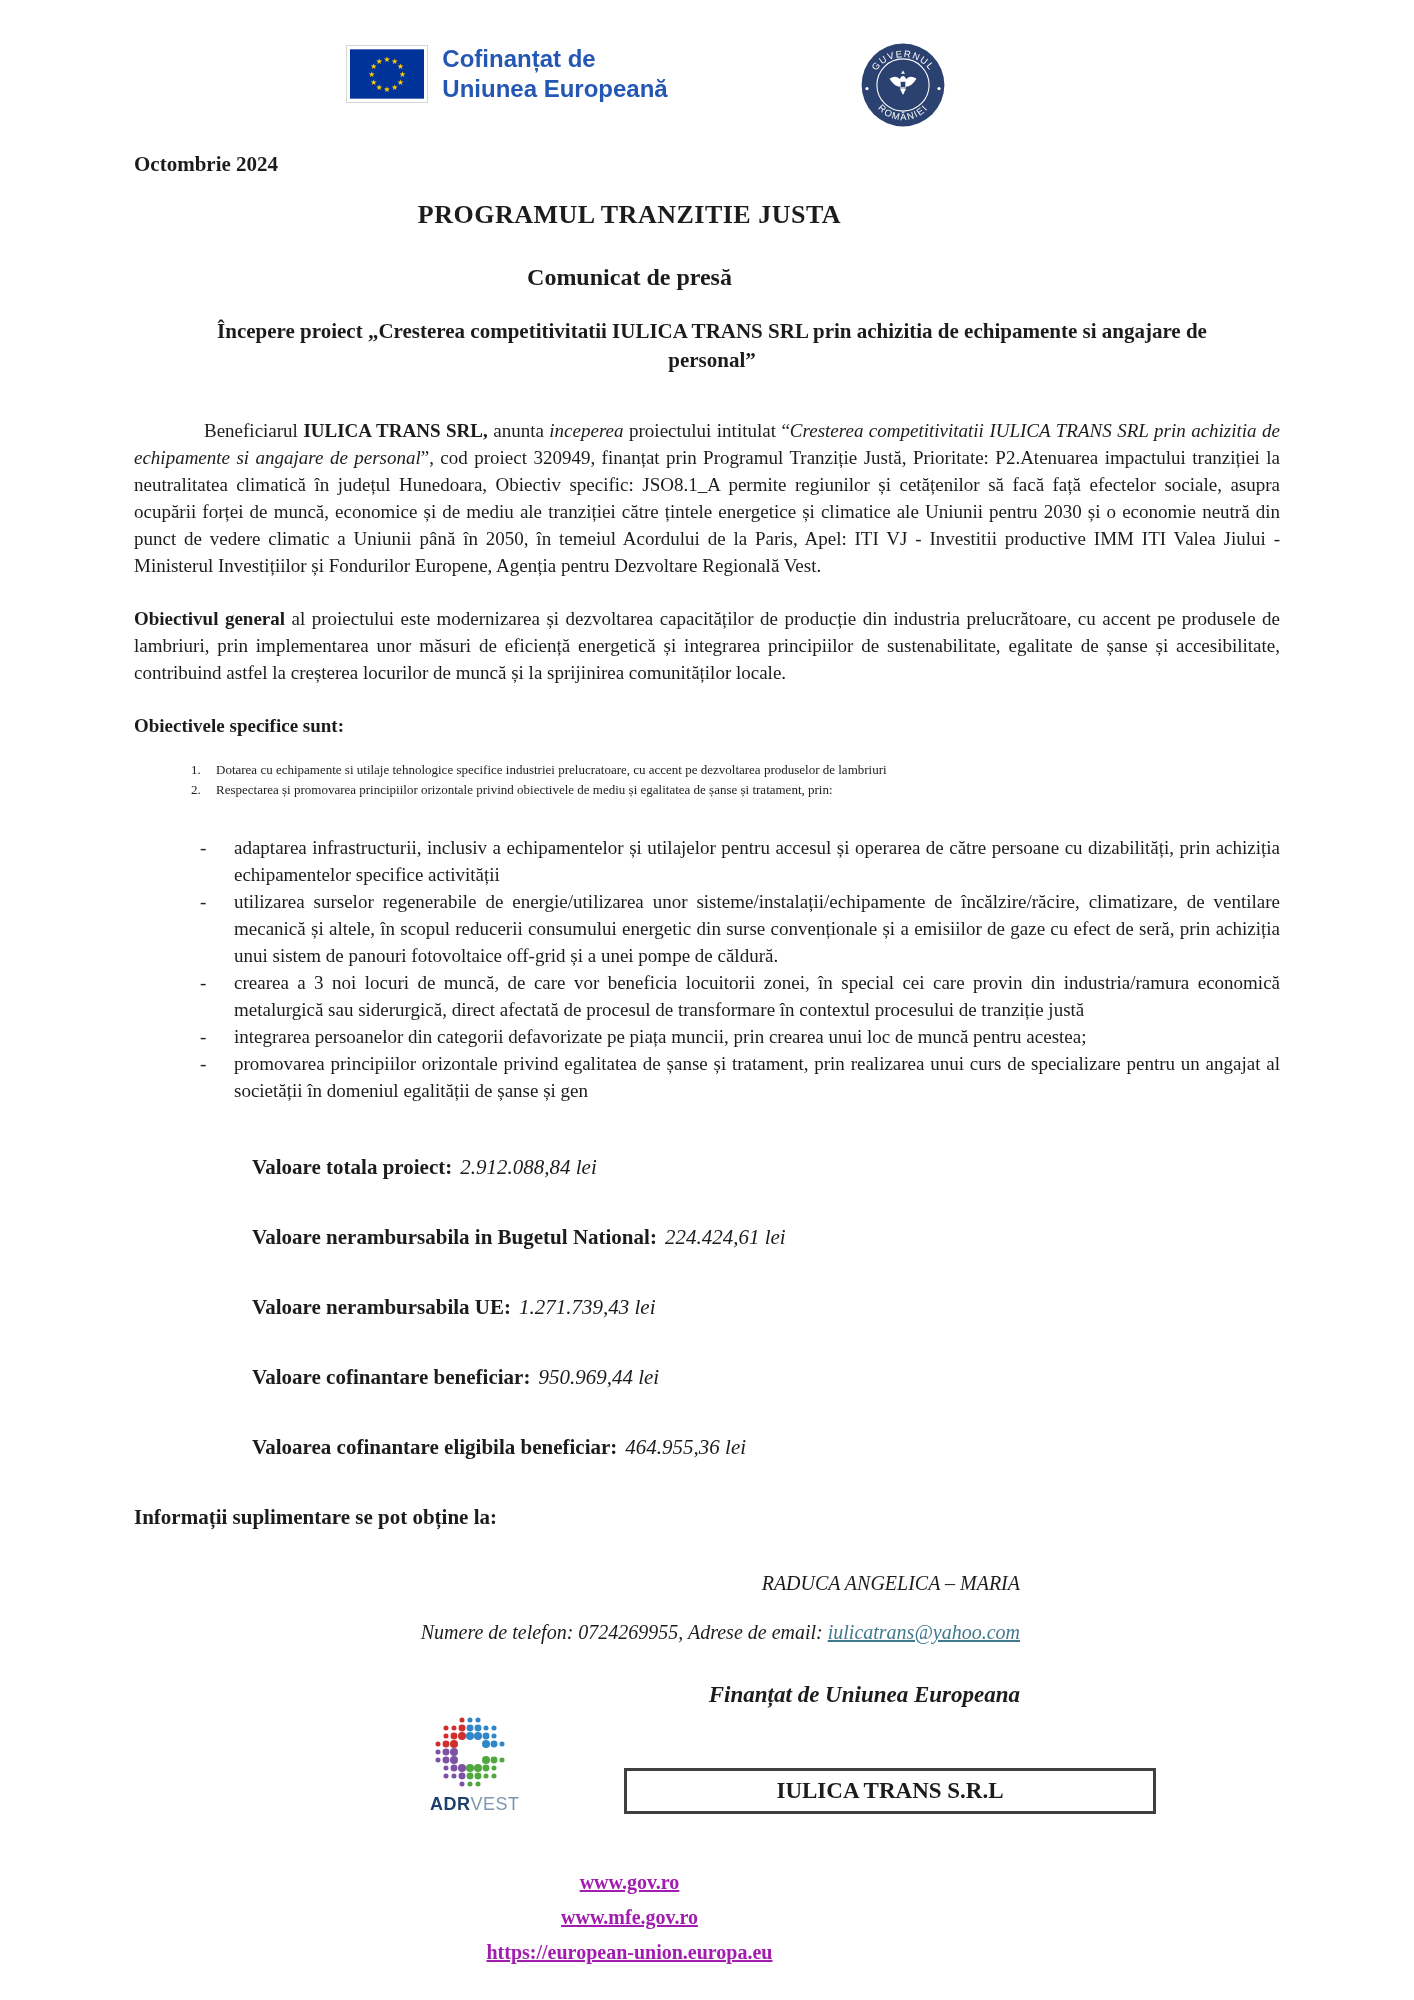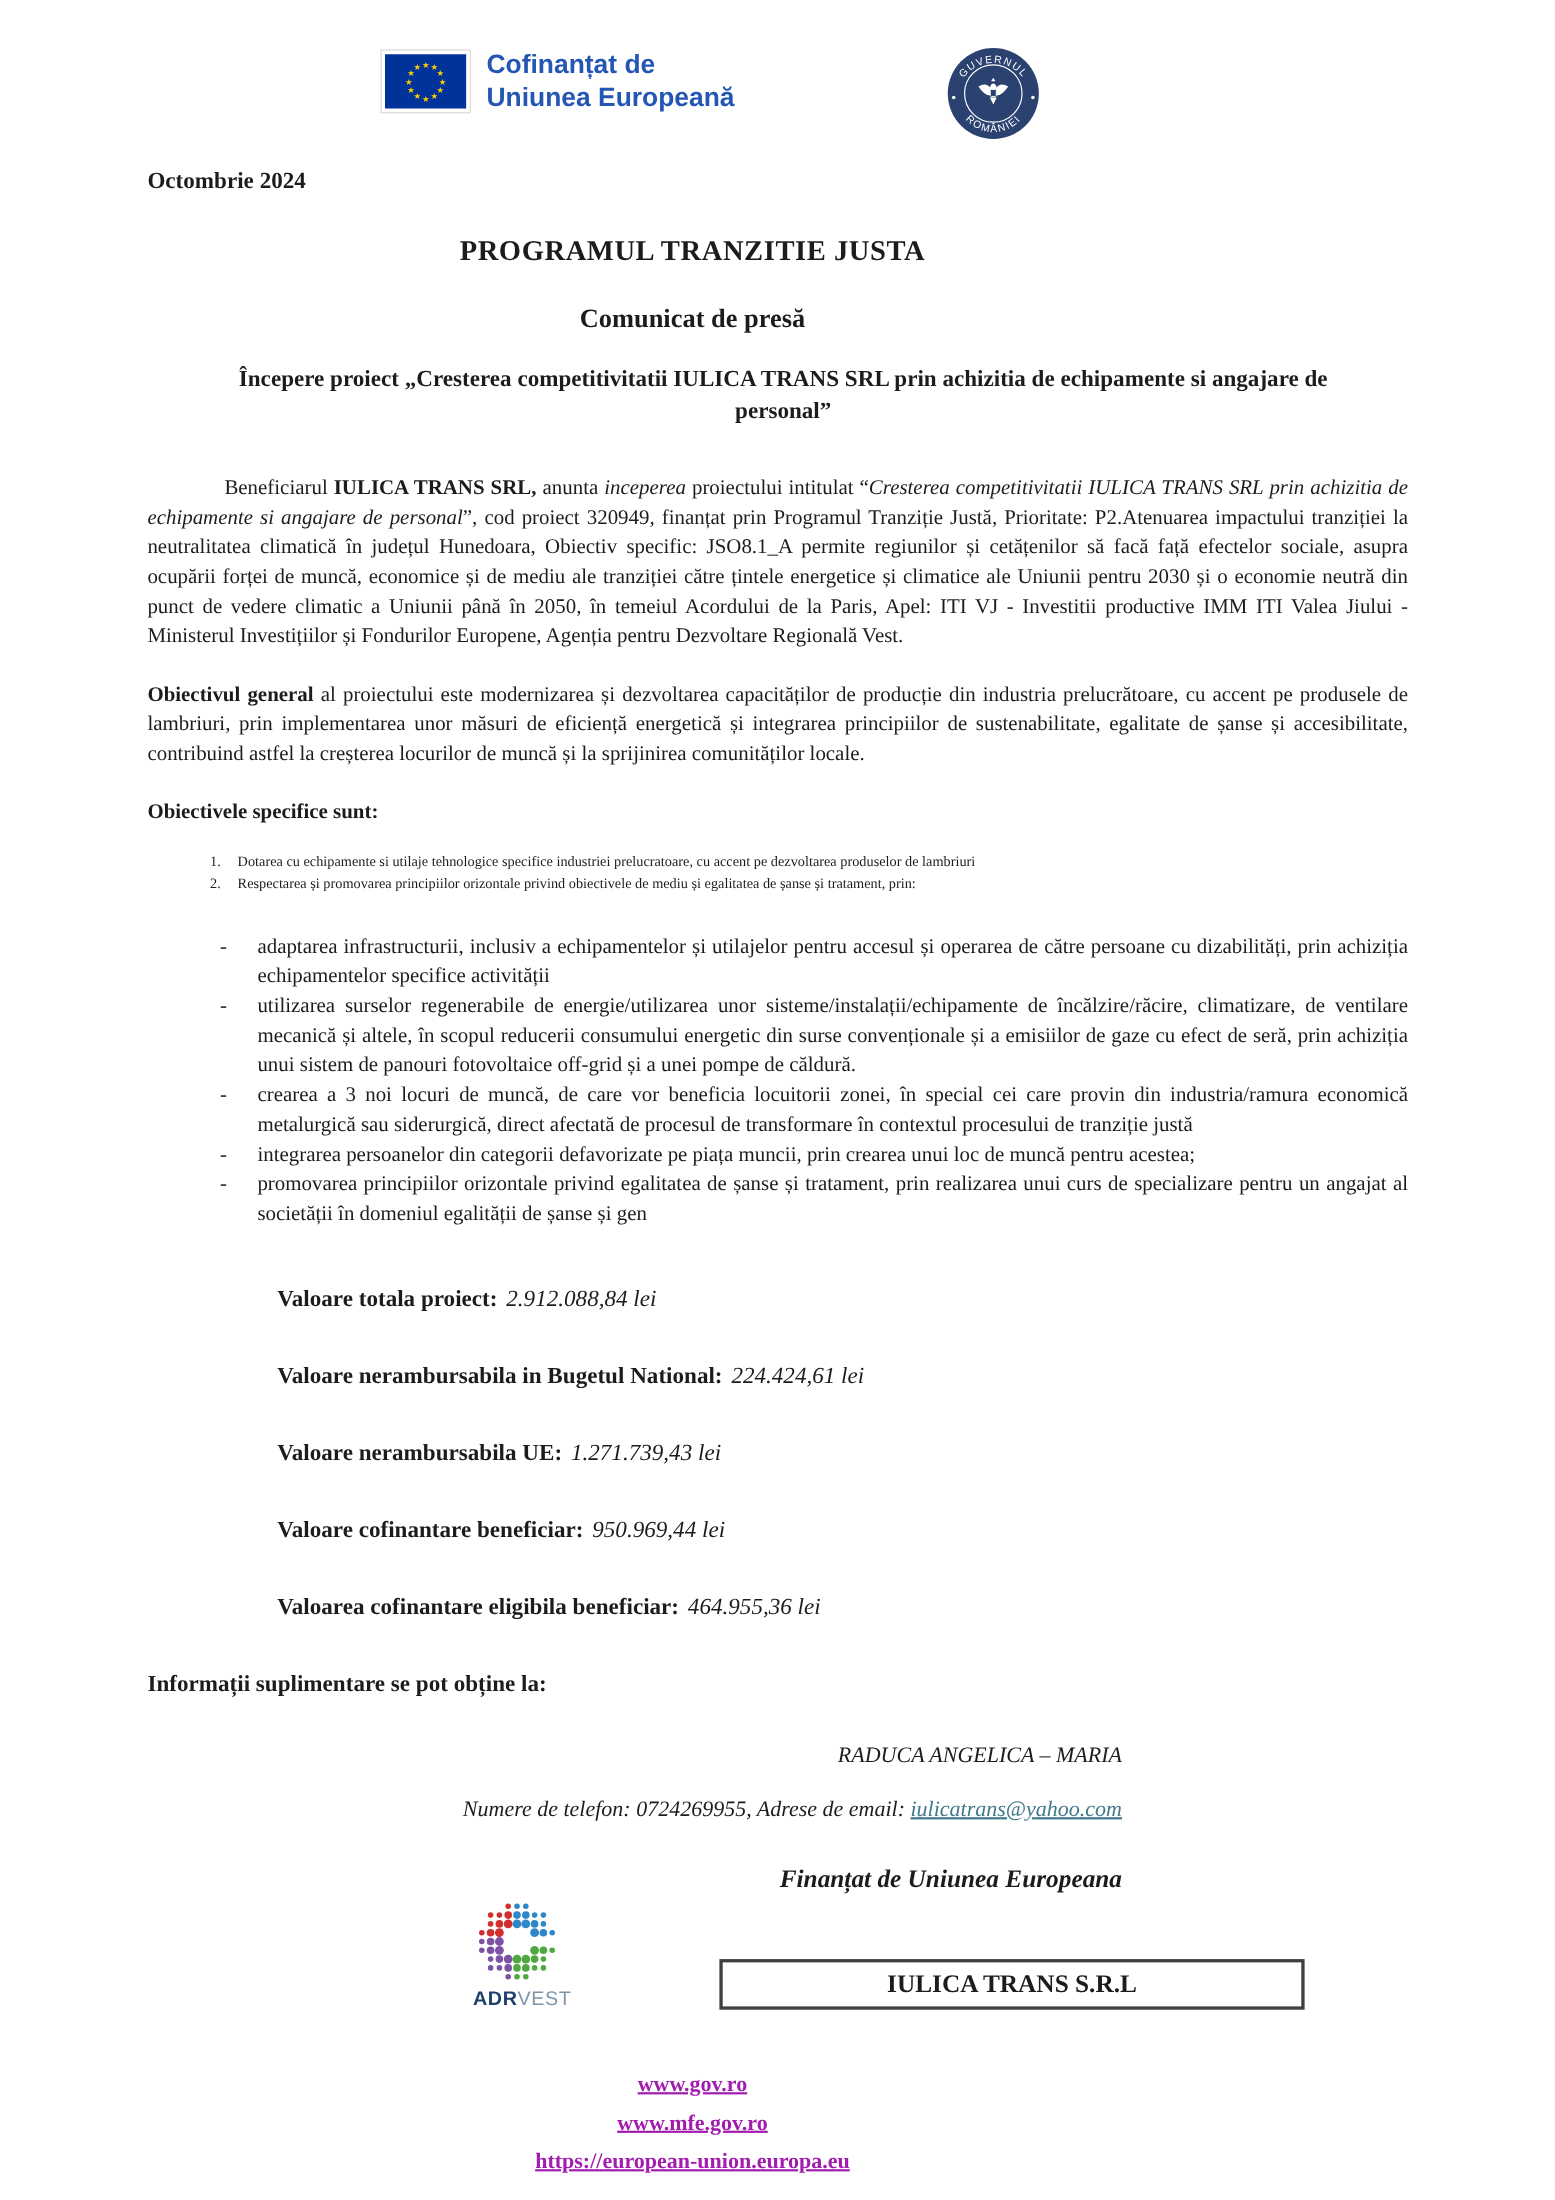--- a/index.html
+++ b/index.html
@@ -19,21 +19,21 @@
   .header{display:flex;justify-content:center;align-items:flex-start;gap:190px;padding-top:44px;transform:translateX(-60px);}
   .eu-group{display:flex;align-items:center;gap:14px;}
   .eu-flag{border:1px solid #d6d6d6;background:#fff;padding:3px;line-height:0;}
   .eu-label{font-family:"Liberation Sans","DejaVu Sans",sans-serif;font-weight:bold;
     color:var(--eu-text);font-size:24px;line-height:1.25;}
   .gov-seal{margin-top:-4px;line-height:0;}
 
   .date-line{font-size:21px;font-weight:bold;margin-top:22px;}
 
   .title-center{ text-align:center;padding-right:155px;}
-  .page-title{font-size:26px;font-weight:bold;margin-top:36px;letter-spacing:0.5px;}
+  .page-title{font-size:26px;font-weight:bold;margin-top:23px;letter-spacing:0.5px;}
   .doc-type{font-size:24px;font-weight:bold;margin-top:34px;}
   .subtitle{font-size:21px;font-weight:bold;margin-top:26px;line-height:1.4;
     text-align:center;padding:0 40px 0 50px;}
 
   .body-par{font-size:19px;line-height:1.42;text-align:justify;margin:0;}
   .p1{margin-top:42px;text-indent:70px;}
   .p2{margin-top:26px;}
   .obj-heading{font-size:19px;font-weight:bold;margin-top:28px;}
 
   ol.numbered{margin:24px 0 0 0;padding-left:70px;font-size:13px;line-height:1.42;}
@@ -53,21 +53,21 @@
   .contact-phone{font-size:20px;font-style:italic;margin-top:26px;}
   a.email{color:var(--email-link);text-decoration:underline;font-style:italic;}
 
   .funded-by{font-size:23px;font-weight:bold;font-style:italic;margin-top:38px;}
 
   .logos-row{display:flex;align-items:flex-start;margin-top:4px;padding-left:296px;}
   .adr-logo{width:132px;display:flex;flex-direction:column;align-items:flex-start;}
   .adr-text{font-family:"Liberation Sans","DejaVu Sans",sans-serif;font-size:18px;margin-top:2px;letter-spacing:0.5px;}
   .adr-b{color:var(--adr-dark);font-weight:bold;}
   .adr-l{color:var(--adr-light);font-weight:normal;}
-  .beneficiary-box{margin-left:92px;margin-top:56px;width:532px;border:3px solid #3f3f3f;
+  .beneficiary-box{margin-left:62px;margin-top:56px;width:532px;border:3px solid #3f3f3f;
     text-align:center;font-size:23px;font-weight:bold;padding:7px 4px;}
 
   .footer-links{margin-top:56px;text-align:center;padding-right:155px;}
   .footer-links div{margin:0 0 12px 0;}
   a.footer-link{color:#a21caf;font-weight:bold;font-size:20px;text-decoration:underline;}
 
   
   .flag-rect{fill:var(--flag-blue);}
   .flag-star{fill:var(--star-yellow);font-family:"DejaVu Sans",sans-serif;font-size:7.5px;}
   .seal-bg{fill:var(--seal-navy);}

